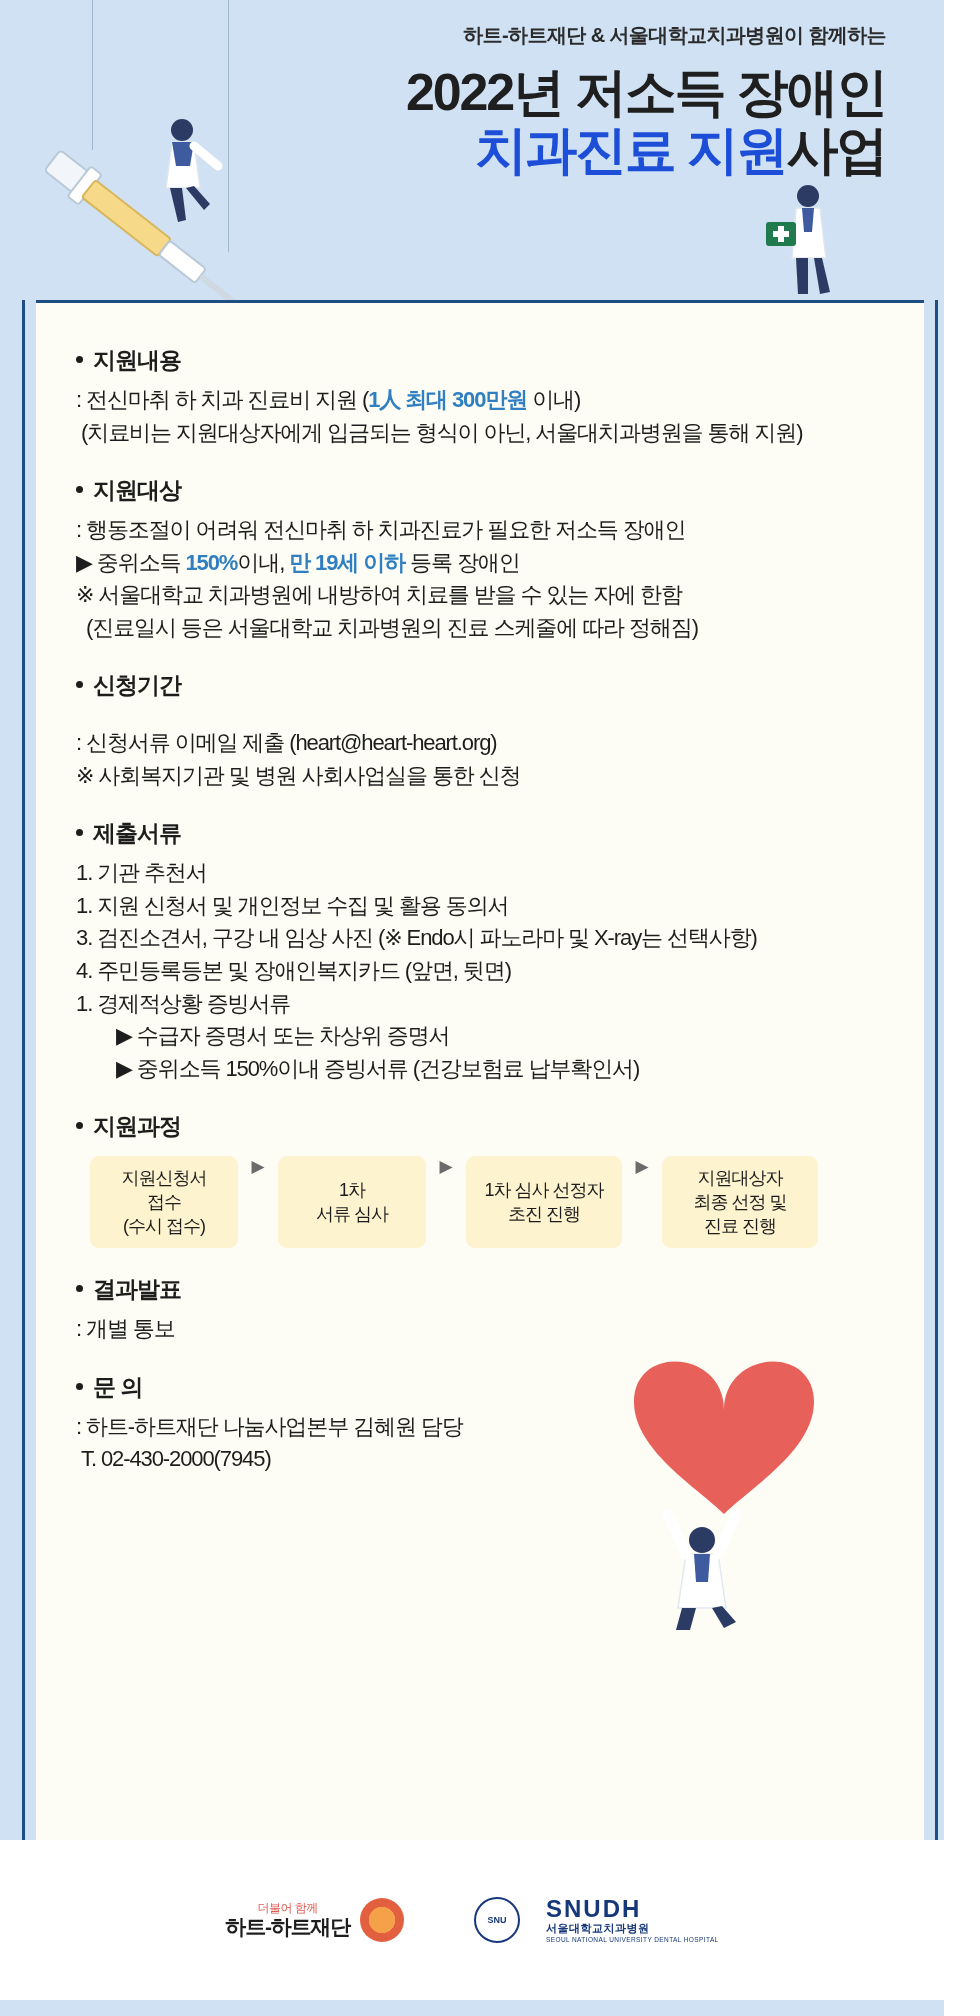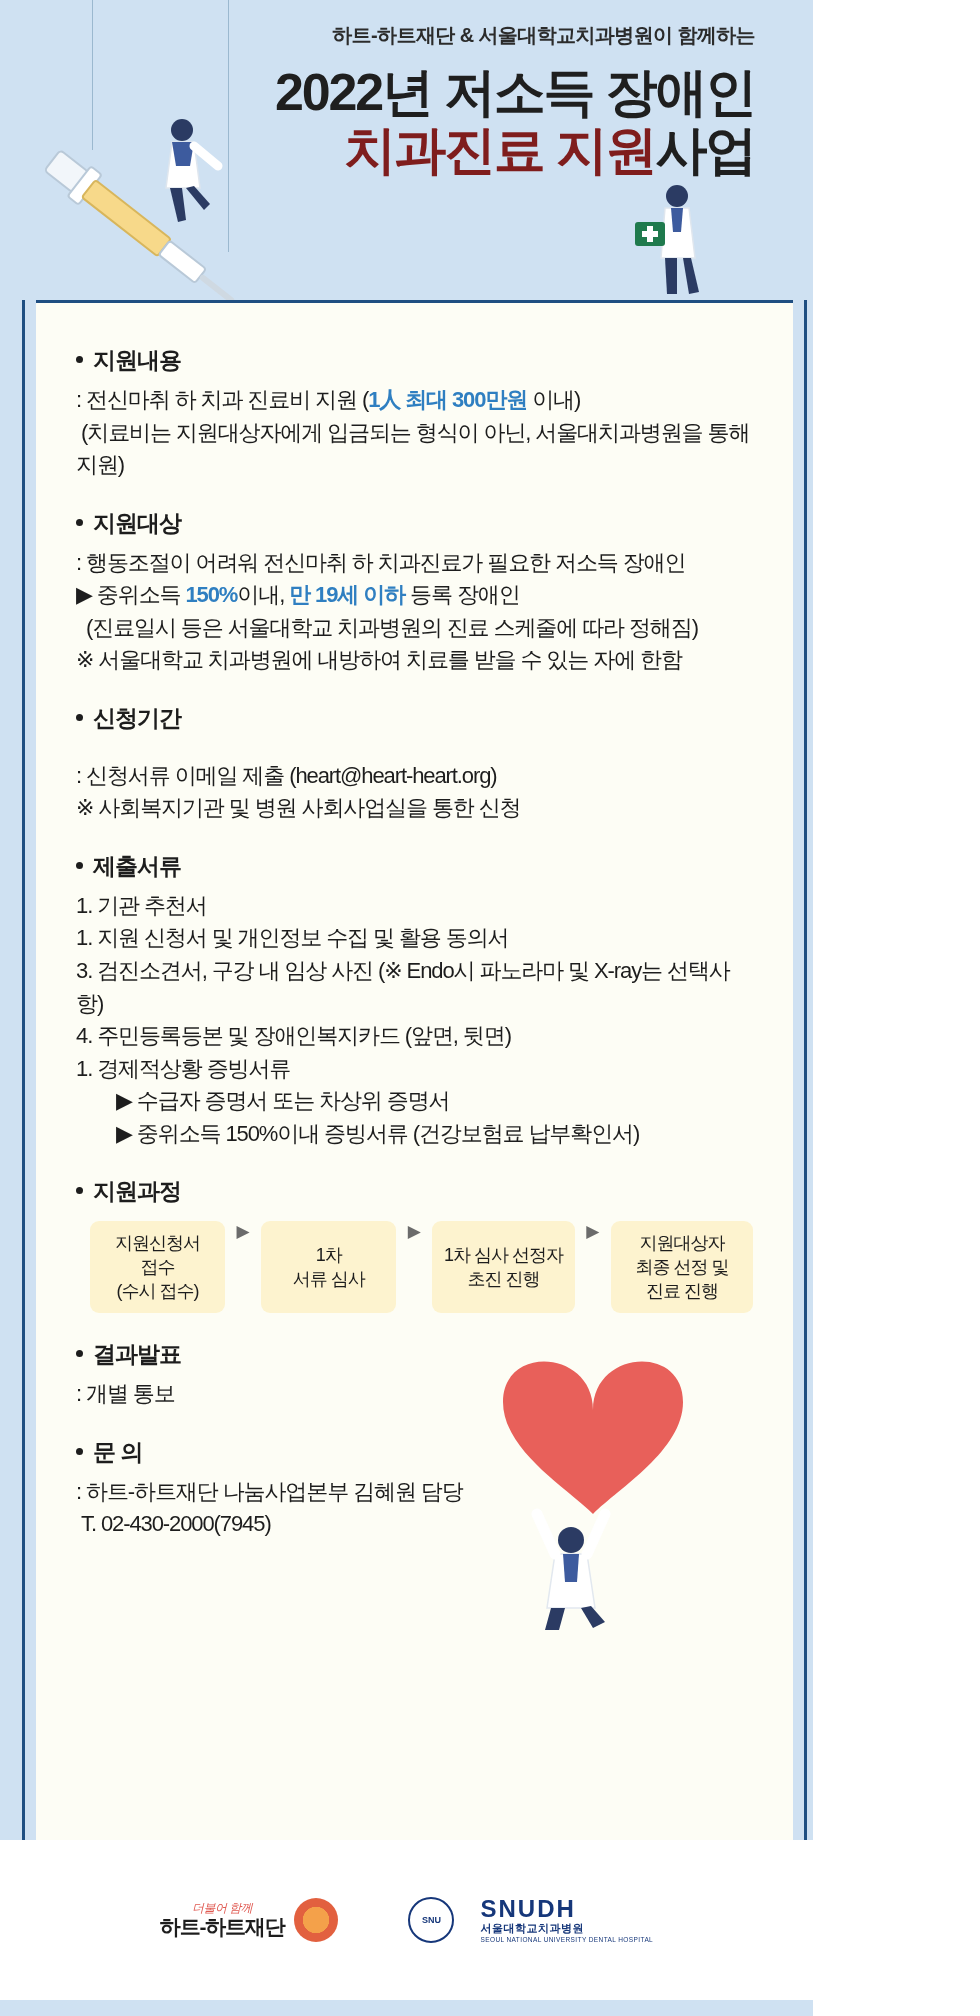--- a/index.html
+++ b/index.html
@@ -7,21 +7,21 @@
     padding: 0;
   }
   body {
     width: 980px;
     background: #ffffff;
     font-family: "Liberation Sans", "DejaVu Sans", sans-serif;
     -webkit-font-smoothing: antialiased;
   }
   .poster {
     position: relative;
-    width: 813px;
+    width: 944px;
     min-height: 2016px;
     background: #cfe1f2;
     overflow: hidden;
   }
   
   .header {
     position: relative;
     height: 300px;
     background: #cfe1f2;
   }
@@ -45,21 +45,21 @@
     letter-spacing: -2.2px;
     line-height: 1.12;
   }
   .title-2 {
     font-size: 52px;
     font-weight: 800;
     letter-spacing: -2.2px;
     line-height: 1.12;
     color: #1f1f1f;
   }
-  .title-2 .accent { color: #7f1d1d; }
+  .title-2 .accent { color: #1d4ed8; }
 
   
   .hang-line {
     position: absolute;
     top: 0;
     width: 1px;
     background: #9bb8cf;
   }
   .hang-line.l1 { left: 92px; height: 150px; }
   .hang-line.l2 { left: 228px; height: 252px; }
@@ -177,21 +177,20 @@
     gap: 10px;
   }
   .logo-hh .txt {
     text-align: center;
     line-height: 1.1;
   }
   .logo-hh .txt .t1 {
     font-size: 12px;
     color: #e05a52;
     letter-spacing: -0.5px;
-    font-style: italic;
   }
   .logo-hh .txt .t2 {
     font-size: 21px;
     font-weight: 800;
     color: #1d1d1d;
     letter-spacing: -1.2px;
   }
   .logo-circle {
     width: 44px; height: 44px;
     border-radius: 50%;
@@ -304,22 +303,22 @@
         <div class="line"> (치료비는 지원대상자에게 입금되는 형식이 아닌, 서울대치과병원을 통해 지원)</div>
       </div>
 
       <div class="sec">
         <div class="sec-head">
           <span class="bullet-dot"></span>
           <span>지원대상</span>
         </div>
         <div class="line">: 행동조절이 어려워 전신마취 하 치과진료가 필요한 저소득 장애인</div>
         <div class="line"><span>▶ 중위소득 </span><span class="blue">150%</span><span>이내, </span><span class="blue">만 19세 이하</span><span> 등록 장애인</span></div>
+        <div class="line">※ 서울대학교 치과병원에 내방하여 치료를 받을 수 있는 자에 한함</div>
         <div class="line">  (진료일시 등은 서울대학교 치과병원의 진료 스케줄에 따라 정해짐)</div>
-        <div class="line">※ 서울대학교 치과병원에 내방하여 치료를 받을 수 있는 자에 한함</div>
       </div>
 
       <div class="sec">
         <div class="sec-head">
           <span class="bullet-dot"></span>
           <span>신청기간</span>
         </div>
       </div>
 
       <div class="sec">

